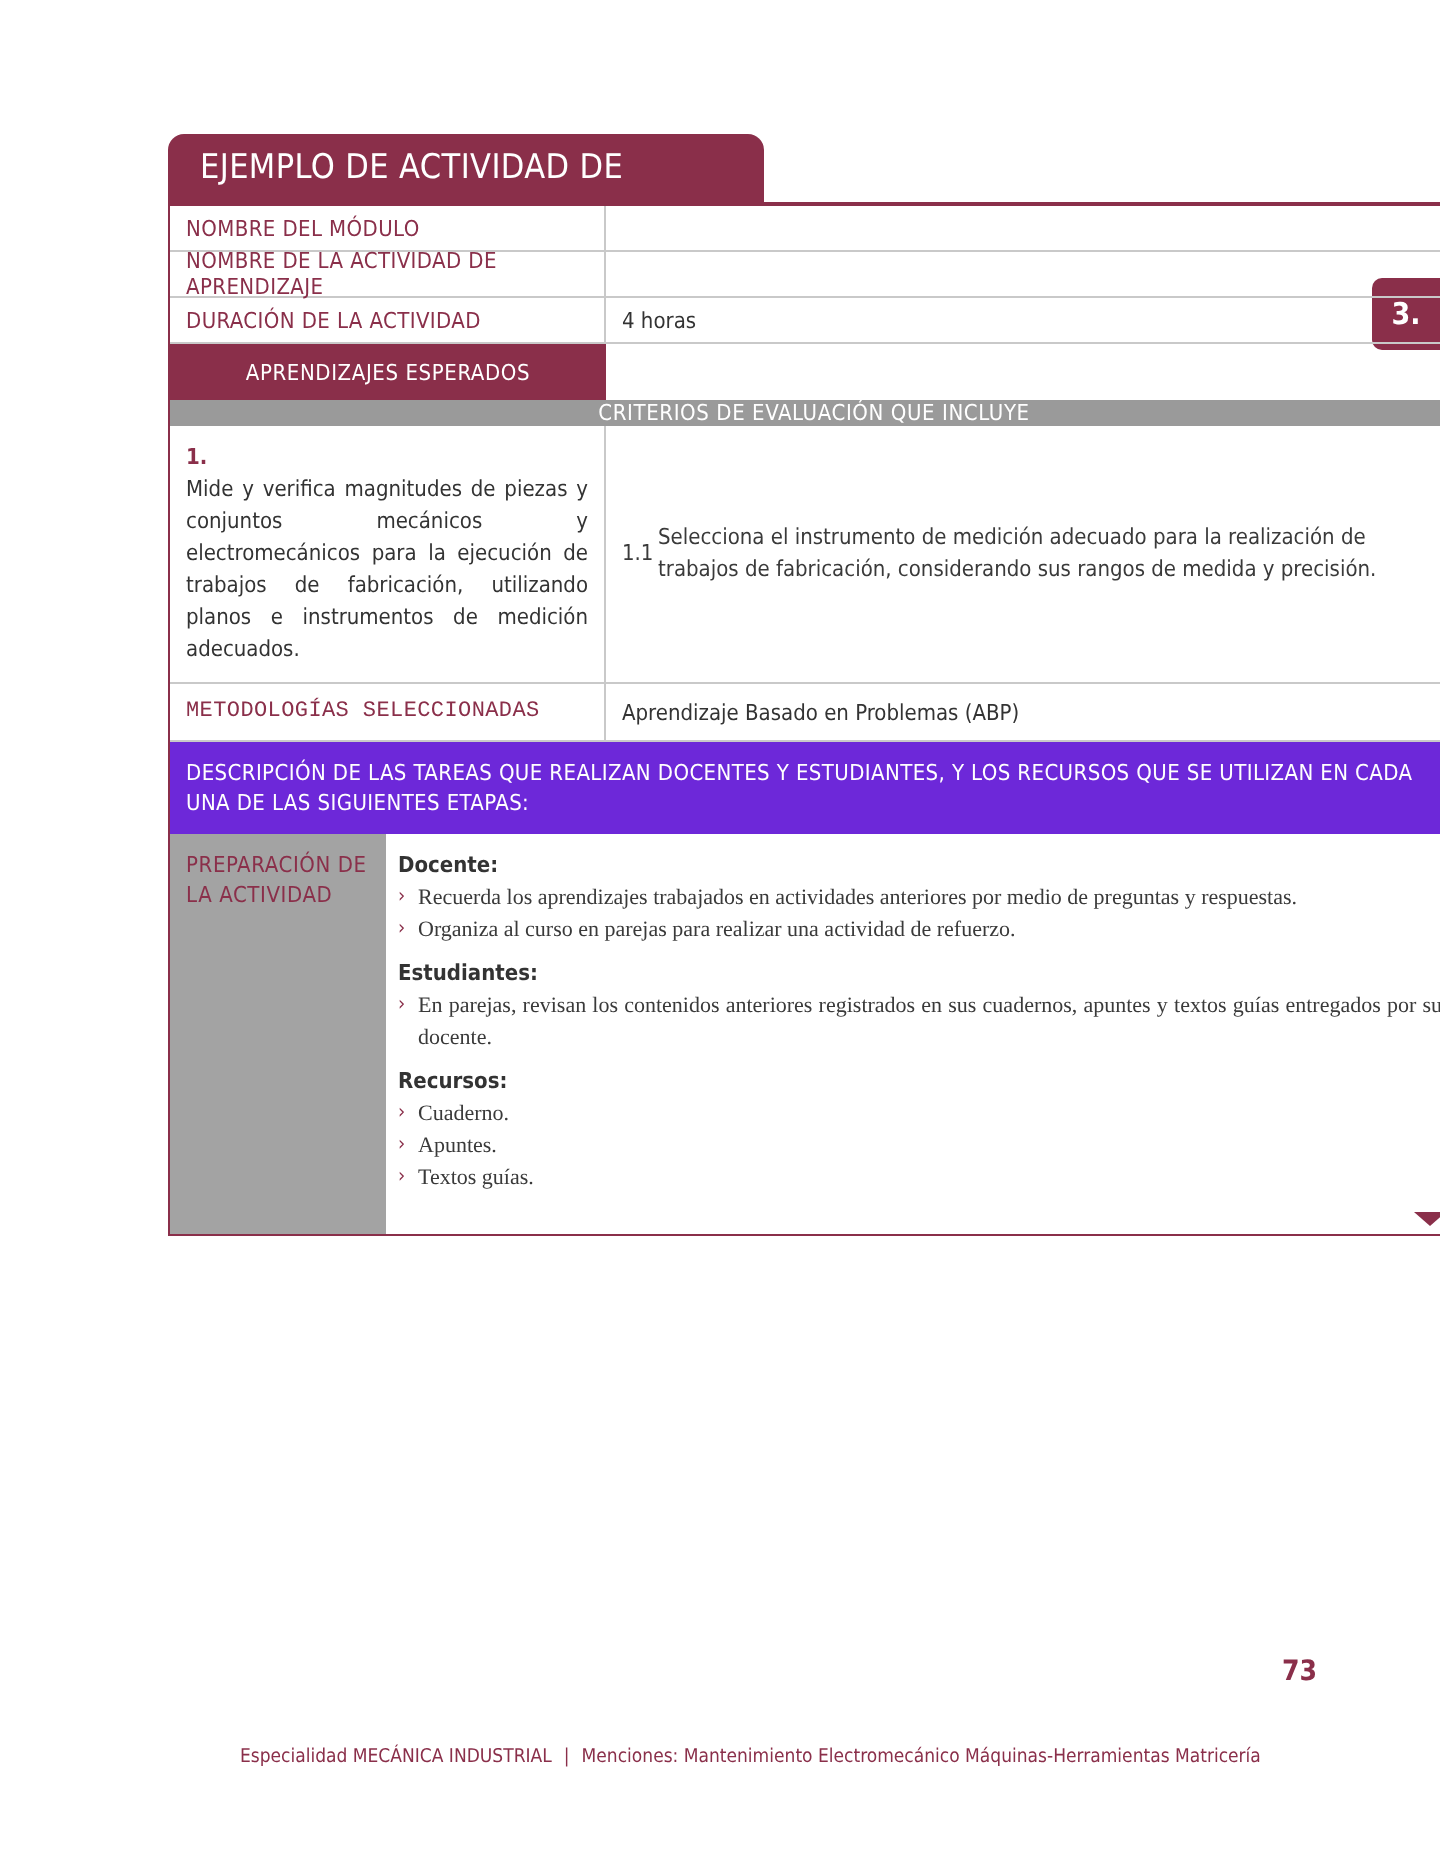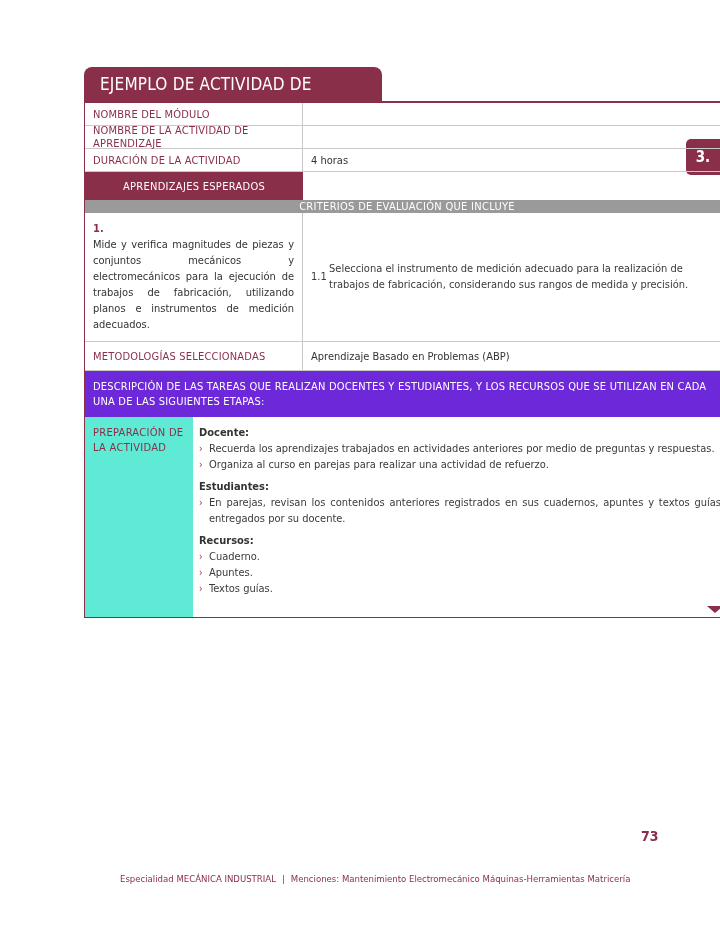--- a/index.html
+++ b/index.html
@@ -28,27 +28,27 @@
   .hdr.red { width: 218px; background: #8a2f4a; }
   .hdr.gray { flex: 1; background: #9a9a9a; }
   .learn { width: 218px; border-right: 1px solid #c9c9c9; padding: 8px 8px; font-size: 11px; line-height: 16px; align-items: flex-start; flex-direction: column; }
   .learn .num { color: #8a2f4a; font-weight: bold; }
   .learn .txt { color: #333; text-align: justify; }
   .crit { flex: 1; padding: 8px 8px; font-size: 11px; line-height: 16px; align-items: center; }
   .crit .cnum { width: 18px; flex-shrink: 0; }
   .crit .ctxt { flex: 1; }
   .desc-hdr { background: #6d28d9; color: #fff; font-size: 11px; line-height: 15px; padding: 8px 8px; letter-spacing: 0.2px; }
   .stage { display: flex; }
-  .stage-lbl { width: 108px; background: #5eead4; color: #8a2f4a; font-size: 11px; line-height: 15px; padding: 8px 8px; box-sizing: border-box; letter-spacing: 0.3px; }
+  .stage-lbl { width: 108px; background: #a3a3a3; color: #8a2f4a; font-size: 11px; line-height: 15px; padding: 8px 8px; box-sizing: border-box; letter-spacing: 0.3px; }
   .stage-body { flex: 1; padding: 8px 8px 20px 6px; font-size: 11px; line-height: 16px; position: relative; }
   .sec-title { font-weight: bold; color: #333; margin-top: 6px; }
   .sec-title:first-child { margin-top: 0; }
   .bullet { display: flex; }
   .bullet .chev { width: 10px; color: #8a2f4a; flex-shrink: 0; font-size: 10px; }
-  .bullet .btxt { flex: 1; text-align: justify; }
+  .bullet .btxt { flex: 1; text-align: justify; font-family: Liberation Serif, serif; }
   .tri { position: absolute; right: 6px; bottom: 4px; width: 0; height: 0;
          border-left: 8px solid transparent; border-right: 8px solid transparent; border-top: 7px solid #8a2f4a; }
   .chapter-tab {
     position: absolute; left: 686px; top: 139px; width: 34px; height: 36px;
     background: #8a2f4a; color: #fff; font-weight: bold; font-size: 15px;
     border-radius: 5px 0 0 5px; display: flex; align-items: center; justify-content: center;
   }
   .footer { position: absolute; left: 120px; top: 873px; font-size: 9.5px; color: #8a2f4a; white-space: nowrap; }
   .footer .sep { margin: 0 6px; }
   .page-num { position: absolute; left: 641px; top: 828px; font-size: 14px; color: #8a2f4a; font-weight: bold; }
@@ -78,21 +78,21 @@
     <div class="cell learn">
       <div class="num">1.</div>
       <div class="txt">Mide y verifica magnitudes de piezas y conjuntos mecánicos y electromecánicos para la ejecución de trabajos de fabricación, utilizando planos e instrumentos de medición adecuados.</div>
     </div>
     <div class="cell crit">
       <span class="cnum">1.1</span>
       <span class="ctxt">Selecciona el instrumento de medición adecuado para la realización de trabajos de fabricación, considerando sus rangos de medida y precisión.</span>
     </div>
   </div>
   <div class="row">
-    <div class="cell lbl" style="height:28px;">METODOLOGÍAS SELECCIONADAS</div>
+    <div class="cell lbl" style="height:28px;font-family:Liberation Mono, monospace;">METODOLOGÍAS SELECCIONADAS</div>
     <div class="cell val" style="height:28px;">Aprendizaje Basado en Problemas (ABP)</div>
   </div>
   <div class="desc-hdr">DESCRIPCIÓN DE LAS TAREAS QUE REALIZAN DOCENTES Y ESTUDIANTES, Y LOS RECURSOS QUE SE UTILIZAN EN CADA UNA DE LAS SIGUIENTES ETAPAS:</div>
   <div class="stage">
     <div class="stage-lbl">PREPARACIÓN DE LA ACTIVIDAD</div>
     <div class="stage-body">
       <div class="sec-title">Docente:</div>
       <div class="bullet">
         <span class="chev">›</span>
         <span class="btxt">Recuerda los aprendizajes trabajados en actividades anteriores por medio de preguntas y respuestas.</span>

